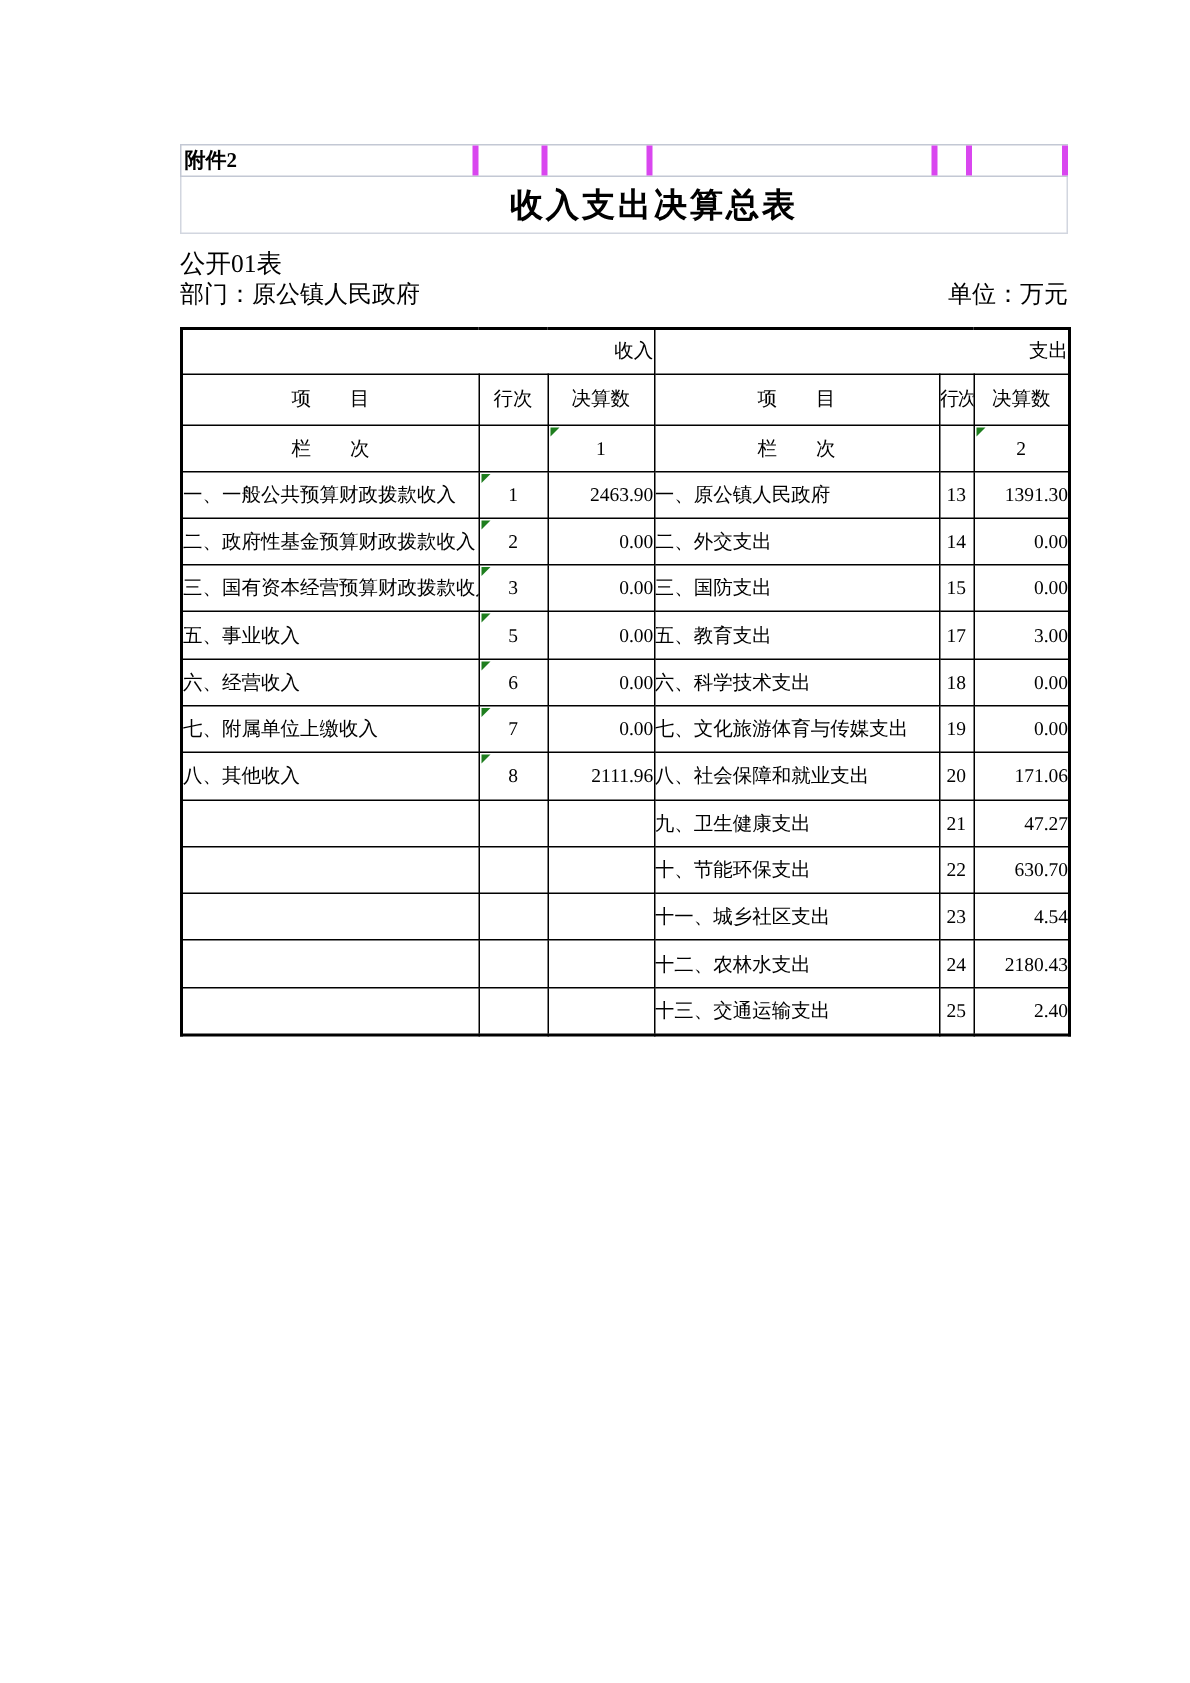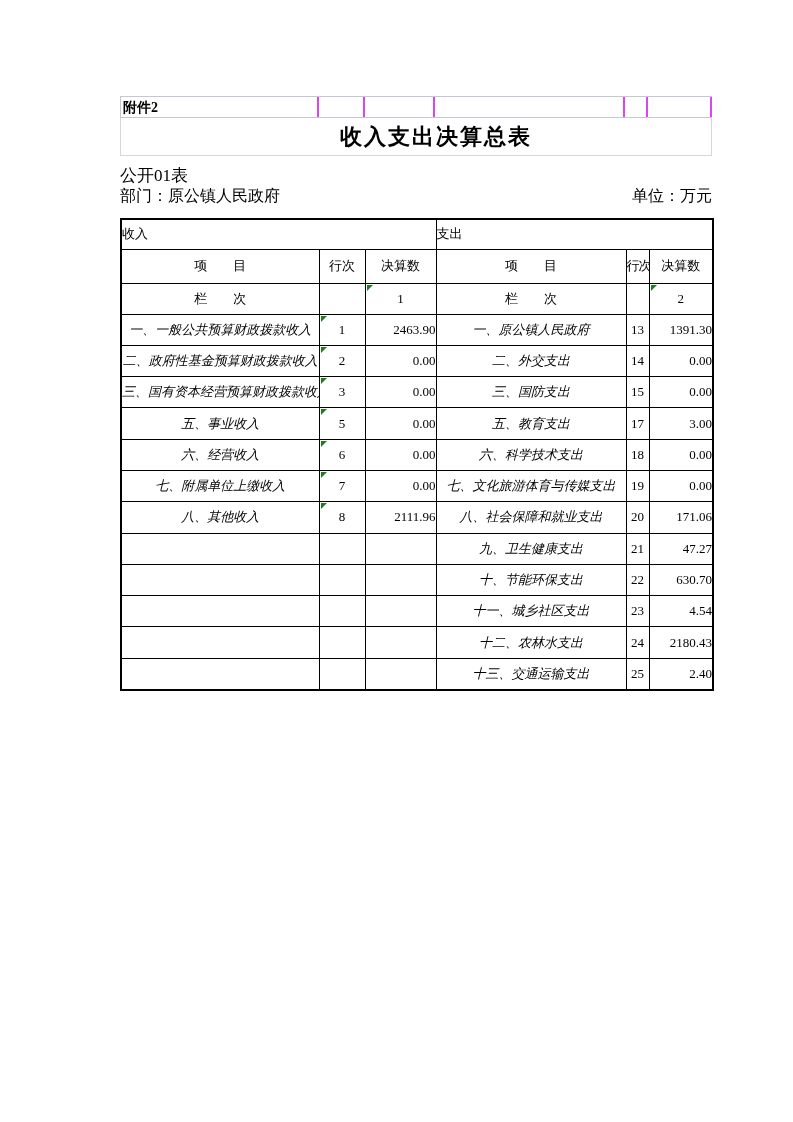--- a/index.html
+++ b/index.html
@@ -5,21 +5,21 @@
   html,body{margin:0;padding:0;}
   body{
     width:793px;height:1122px;position:relative;background:#ffffff;
     font-family:"Liberation Serif","DejaVu Serif",serif;color:#000;
   }
   .sheet{position:absolute;left:120px;top:96px;width:592px;}
 
   
   .topgrid{display:flex;height:22px;box-sizing:border-box;
     border-top:1px solid #c3c8d4;border-bottom:1px solid #c3c8d4;border-left:1px solid #c3c8d4;}
-  .tg-cell{box-sizing:border-box;border-right:2px solid #d946ef;height:100%;}
+  .tg-cell{box-sizing:border-box;border-right:4px solid #d946ef;height:100%;}
   .tg-c1{width:198px;font-weight:bold;font-size:14px;line-height:21px;padding-left:2px;}
   .tg-c2{width:46px;}
   .tg-c3{width:71px;}
   .tg-c4{width:190px;}
   .tg-c5{width:23px;}
   .tg-c6{width:64px;}
 
   
   .title-band{height:38px;box-sizing:border-box;
     border-left:1px solid #d2d6df;border-right:1px solid #d2d6df;border-bottom:1px solid #d2d6df;
@@ -36,23 +36,23 @@
   table.main{margin-top:8px;border-collapse:collapse;table-layout:fixed;width:592px;
     border:2px solid #000;}
   table.main th,table.main td{
     border:1.5px solid #000;font-weight:normal;font-size:13px;
     padding:0;overflow:hidden;white-space:nowrap;vertical-align:middle;
   }
   tr.hrow1{height:30px;}
   tr.hrow2{height:34px;}
   tr.hrow3{height:31px;}
   tbody.rows tr{height:31.3px;}
-  .section-h{text-align:left;font-size:14px;}
+  .section-h{text-align:right;font-size:14px;}
   .ch-center{text-align:center;}
-  td.item{text-align:center;padding-left:5px;font-style:italic;}
+  td.item{text-align:left;padding-left:5px;}
   td.line{text-align:center;}
   td.val{text-align:right;padding-right:9px;}
   td.val-r{text-align:right;padding-right:6px;}
   .narrowh{font-size:11px;letter-spacing:-1px;text-align:center;}
 
   
   .tri{position:relative;}
   .tri::before{content:"";position:absolute;top:1px;left:1px;width:0;height:0;
     border-top:6px solid #1e7e1e;border-right:6px solid transparent;}
 </style>

